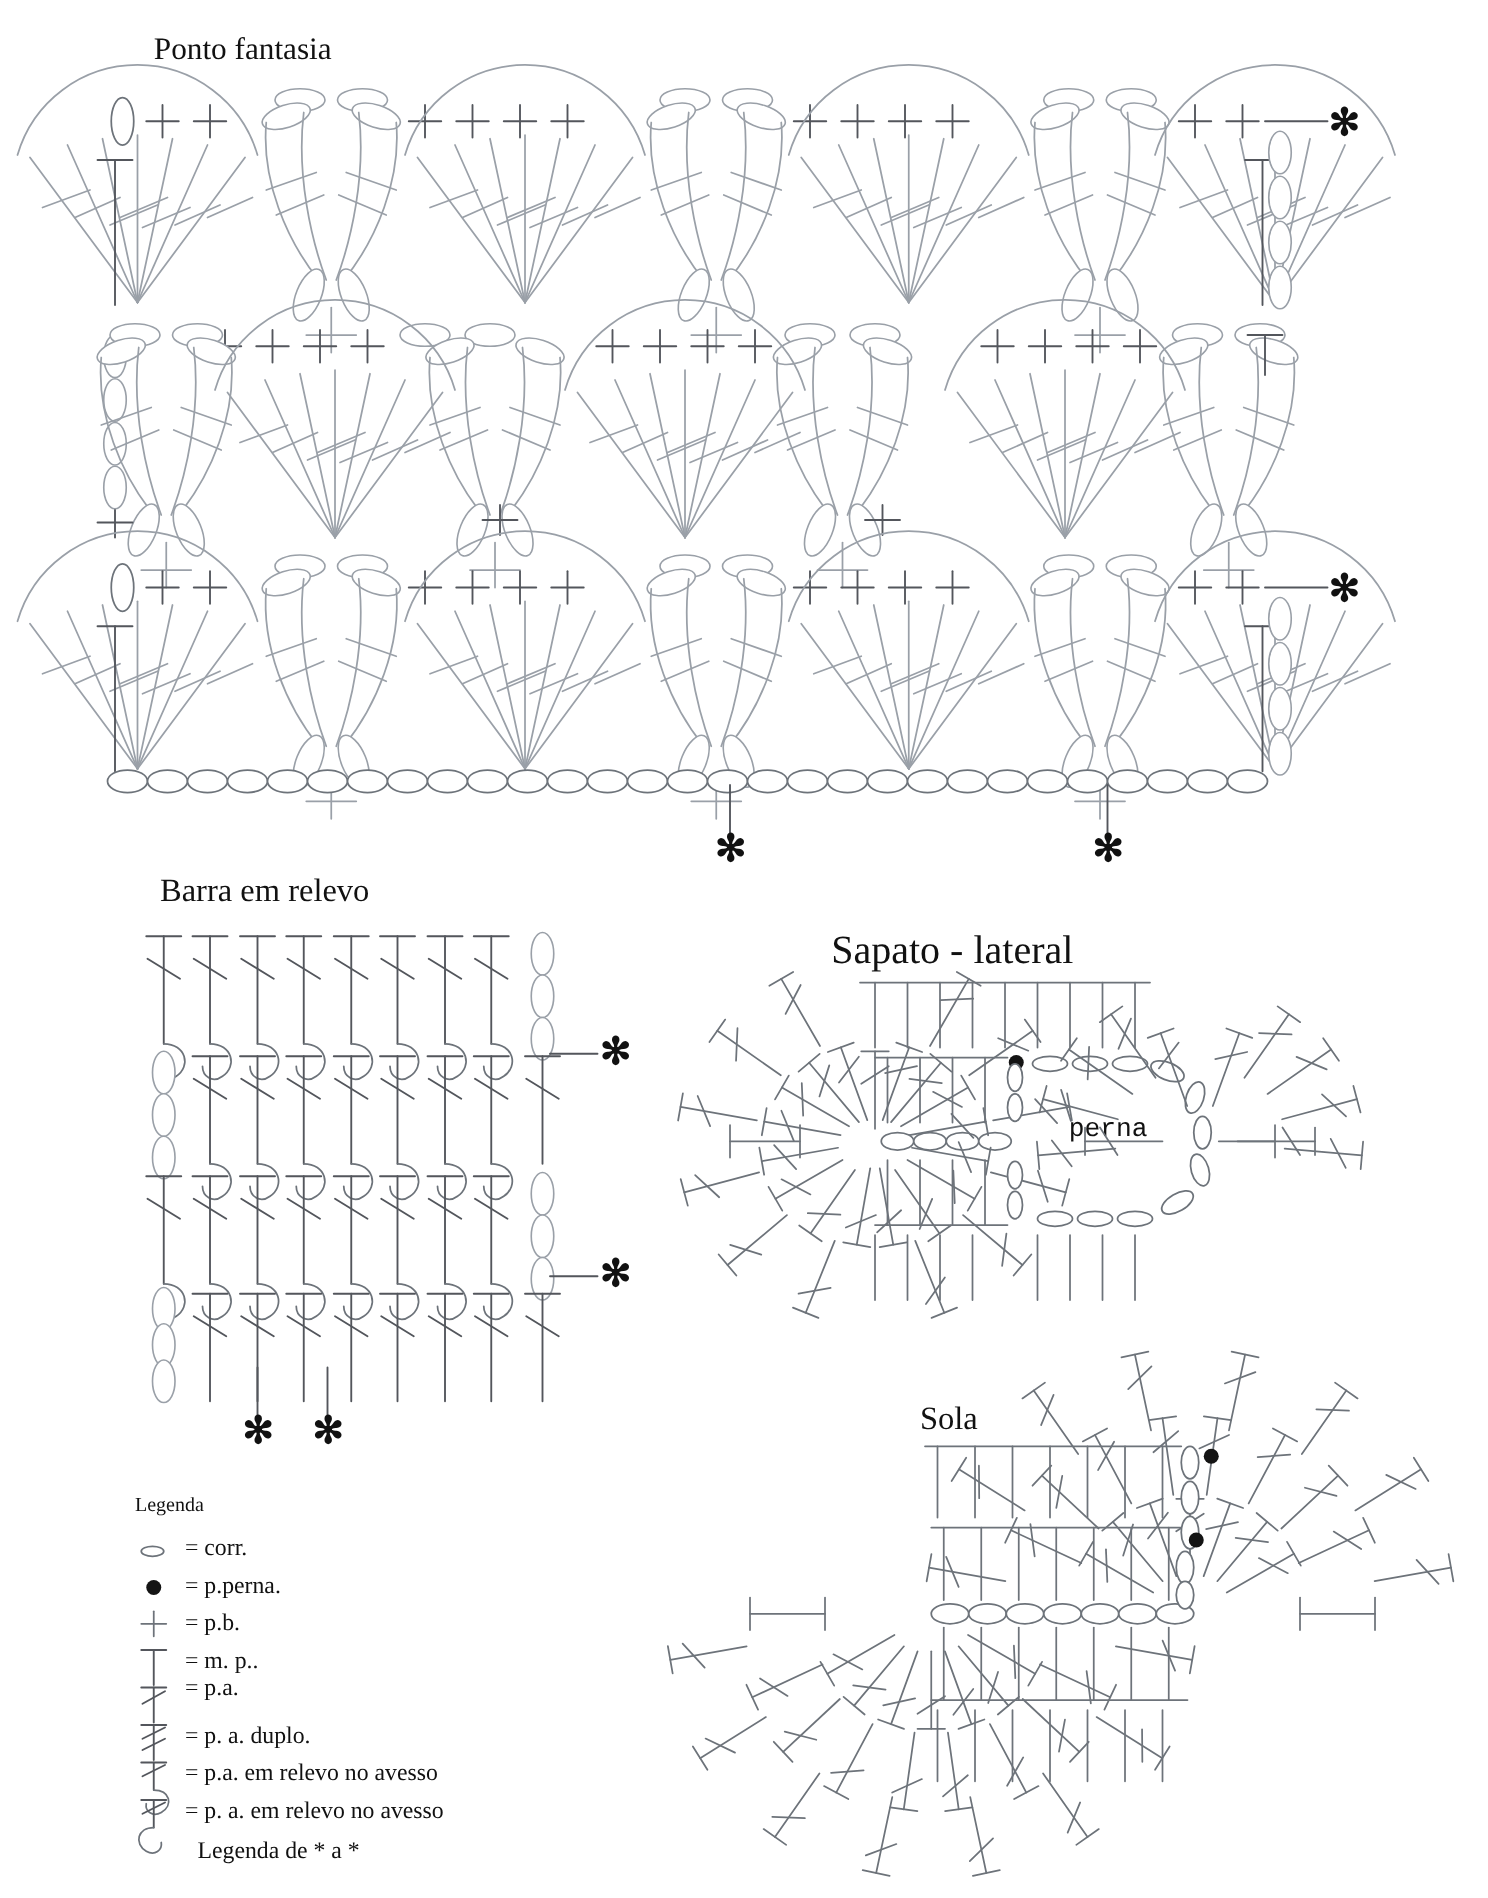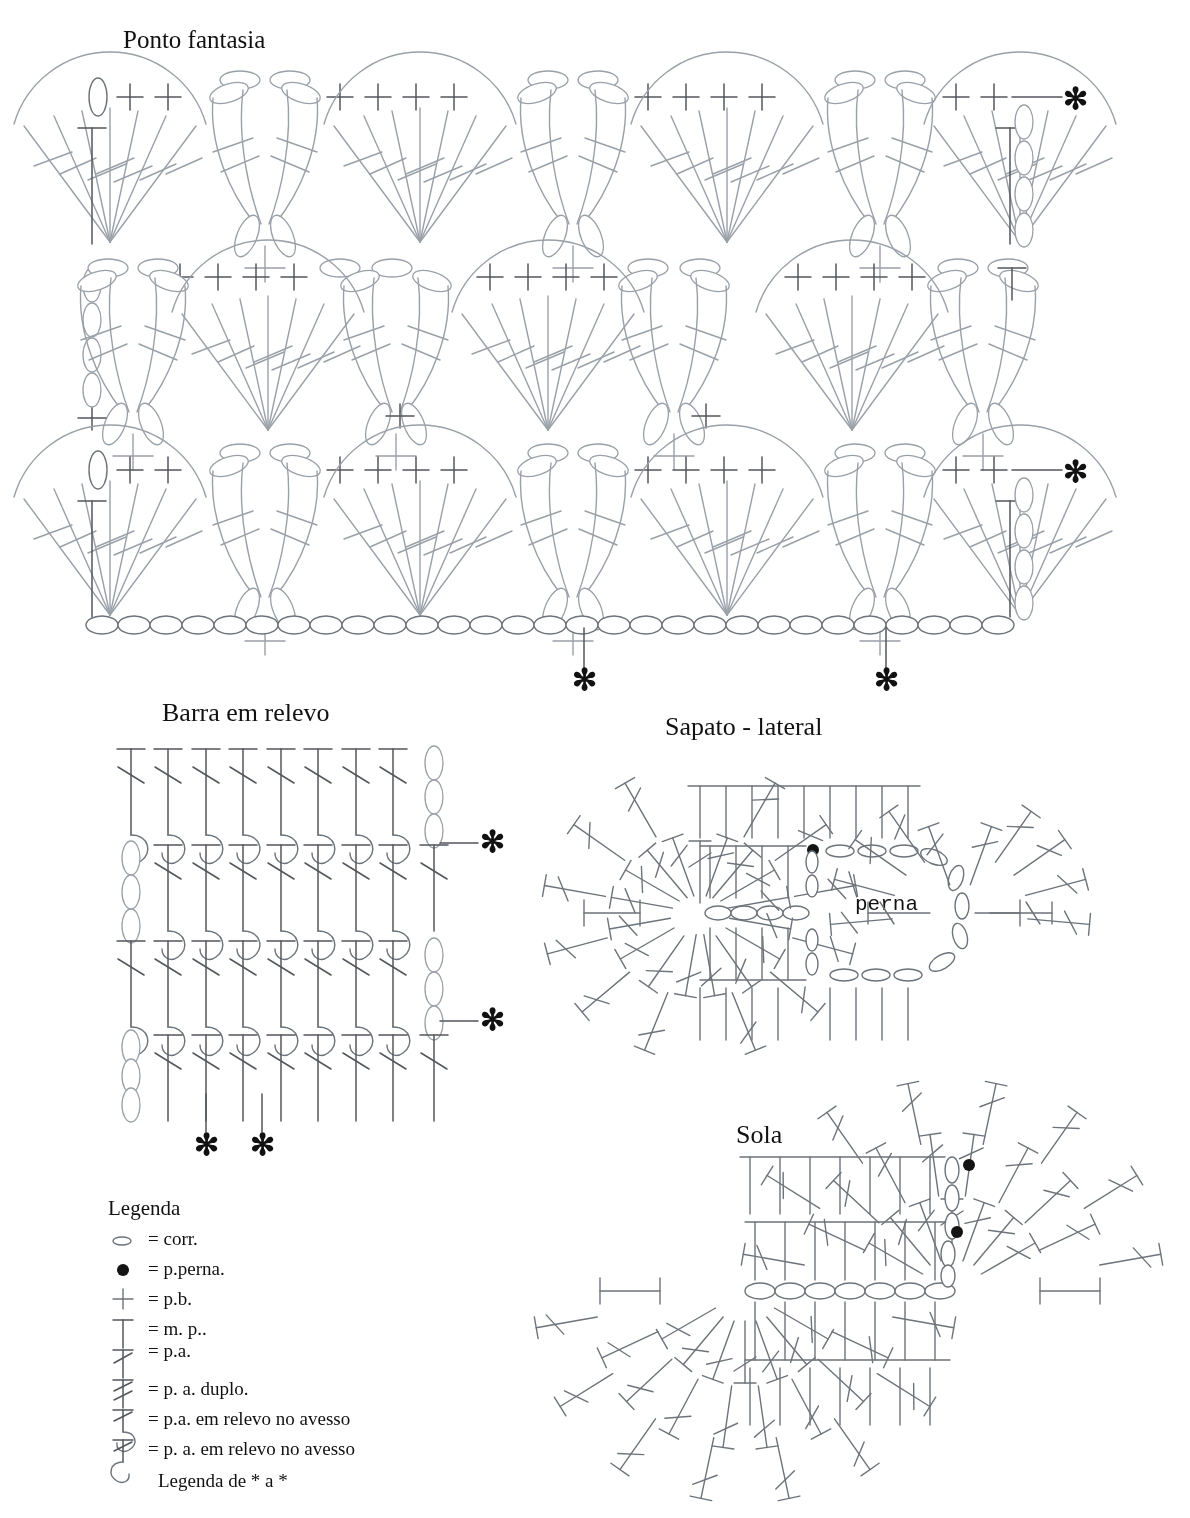--- a/index.html
+++ b/index.html
@@ -1,24 +1,24 @@
 <!DOCTYPE html>
 <html><head>
 <meta charset="utf-8">
 <style>
   html,body{margin:0;padding:0;background:#fff;}
   body{width:1190px;height:1518px;position:relative;
        font-family:"Liberation Serif","DejaVu Serif",serif;color:#111;overflow:hidden;}
   .lbl{position:absolute;white-space:nowrap;}
   #t-ponto{left:104px;top:26px;font-size:25px;margin-left:19px;}
-  #t-barra{left:128px;top:698px;font-size:26px;margin-left:34px;}
-  #t-sapato{left:665px;top:712px;font-size:26px;}
+  #t-barra{left:128px;top:698px;font-size:26px;}
+  #t-sapato{left:665px;top:741px;font-size:32px;}
   #t-sola{left:712px;top:1120px;font-size:26px;margin-left:24px;}
   #t-perna{left:855px;top:893px;font-size:21px;font-family:Liberation Mono, monospace;}
-  #t-legenda{left:108px;top:1196px;font-size:21px;}
+  #t-legenda{left:108px;top:1196px;font-size:16px;}
   .legrow{position:absolute;left:148px;font-size:19px;white-space:nowrap;}
   svg{position:absolute;left:0;top:0;width:1190px;height:1518px;pointer-events:none;}
   .ln{stroke:#53565c;stroke-width:1.5;fill:none;stroke-linecap:round;}
   .lnf{stroke:#9aa0a8;stroke-width:1.4;fill:none;stroke-linecap:round;}
   .lnl{stroke:#6d737a;stroke-width:1.4;fill:none;stroke-linecap:round;}
   .ov{stroke:#6d737a;stroke-width:1.4;fill:#fff;}
   .ovf{stroke:#9aa0a8;stroke-width:1.3;fill:#fff;}
   .dot{fill:#141414;}
   .ast{position:absolute;font-size:30px;line-height:1;color:#111;font-family:"Liberation Sans",sans-serif;font-weight:700;}
 </style>

